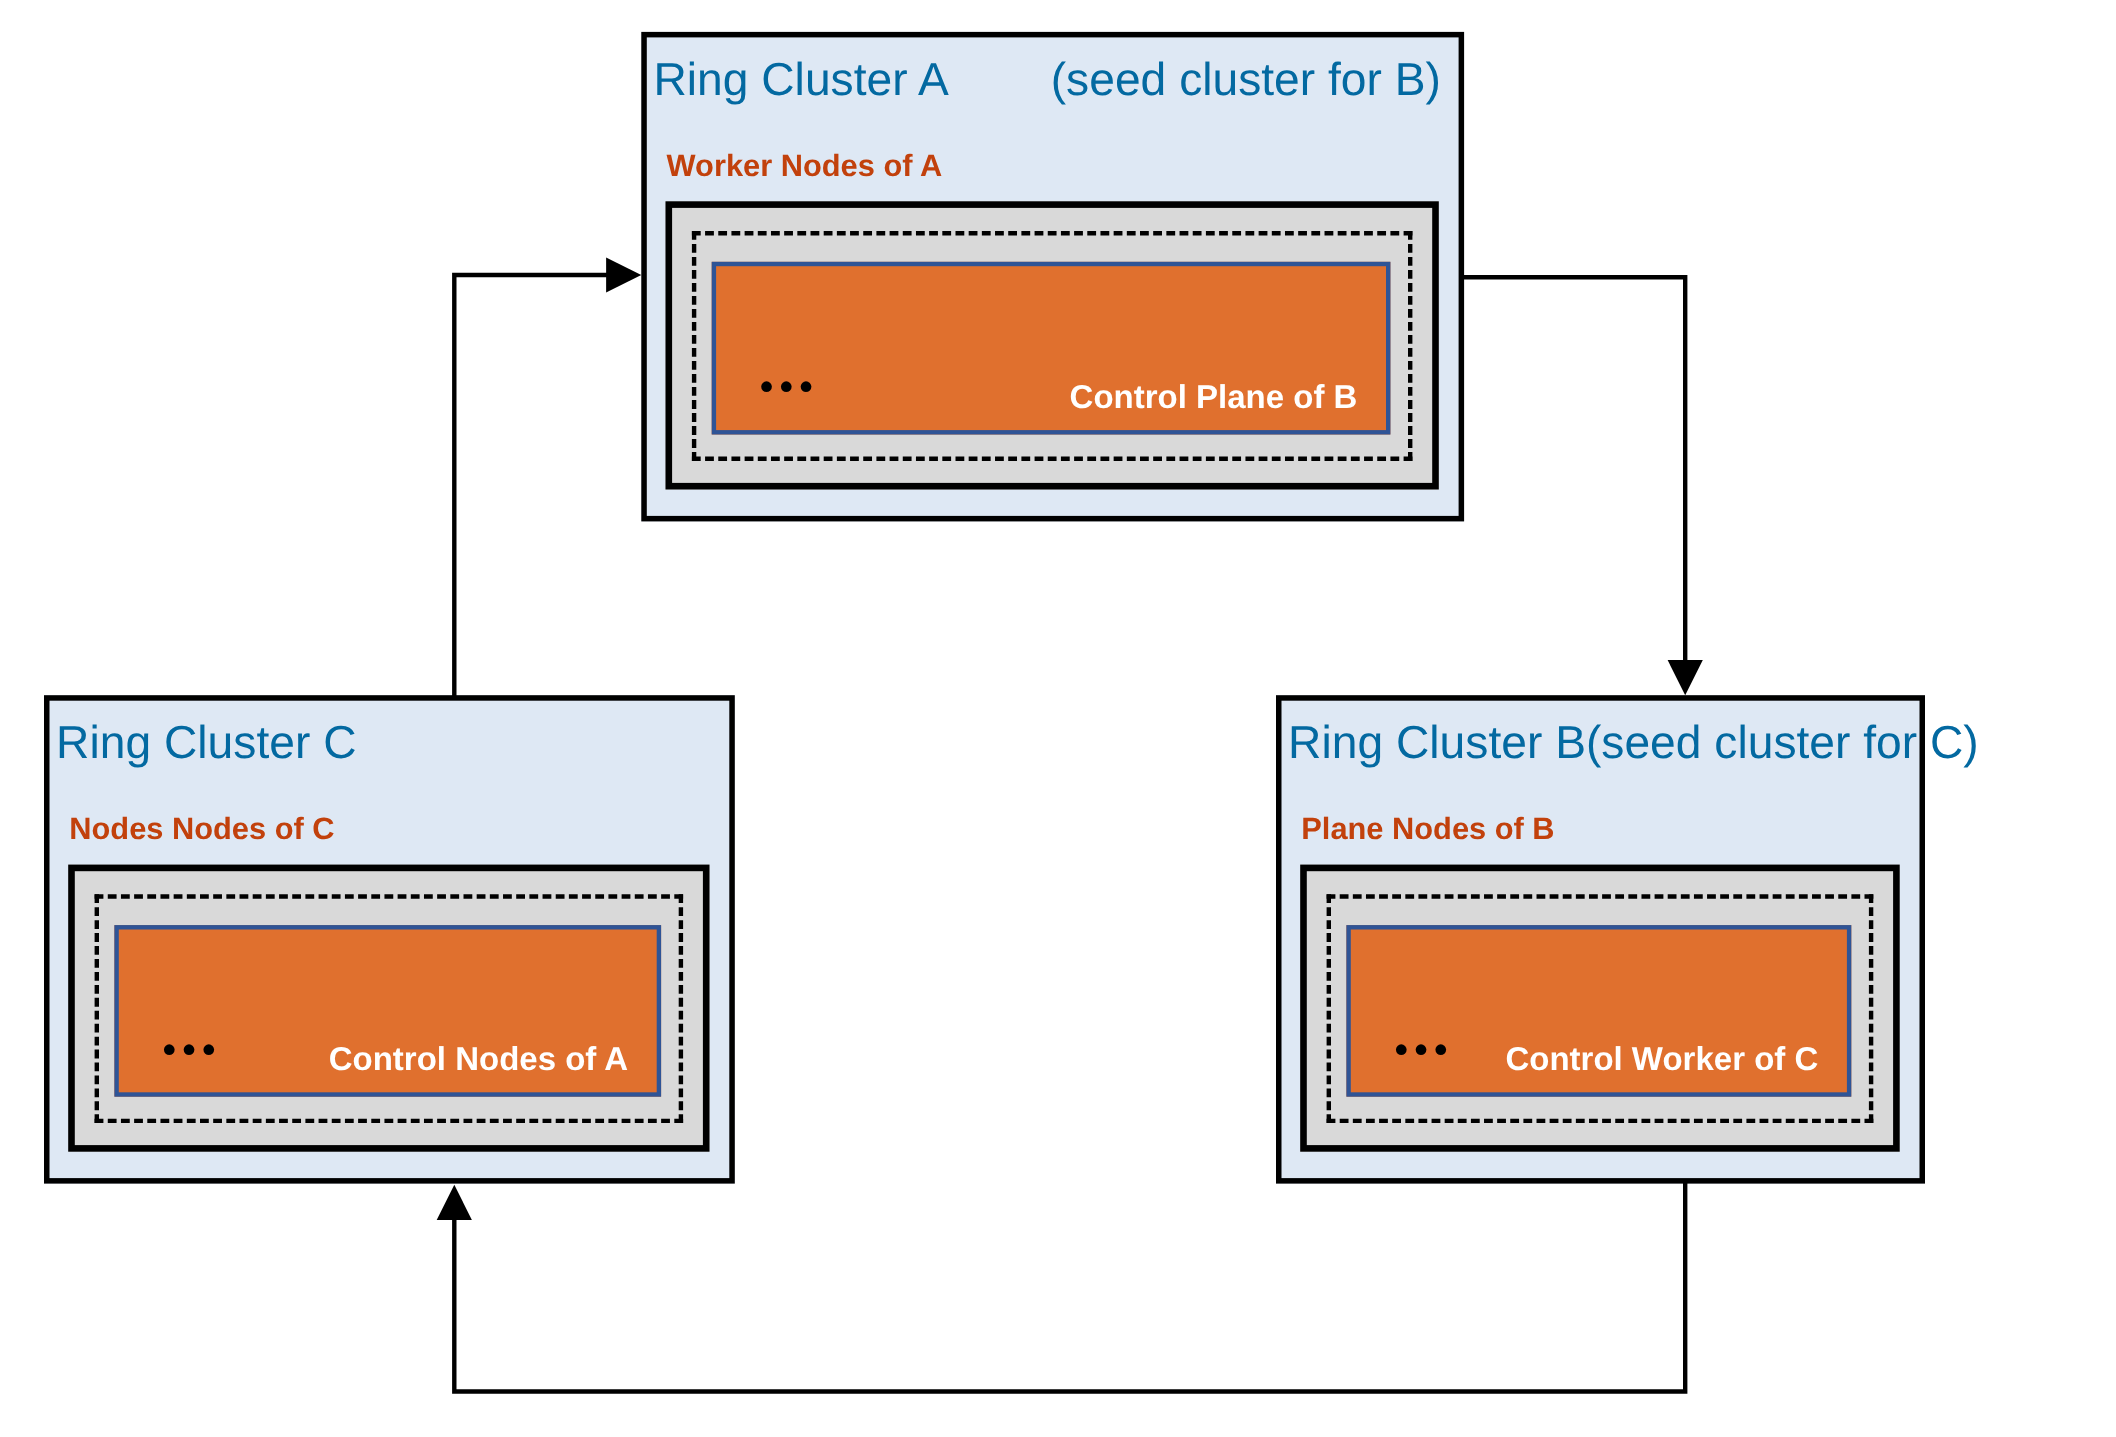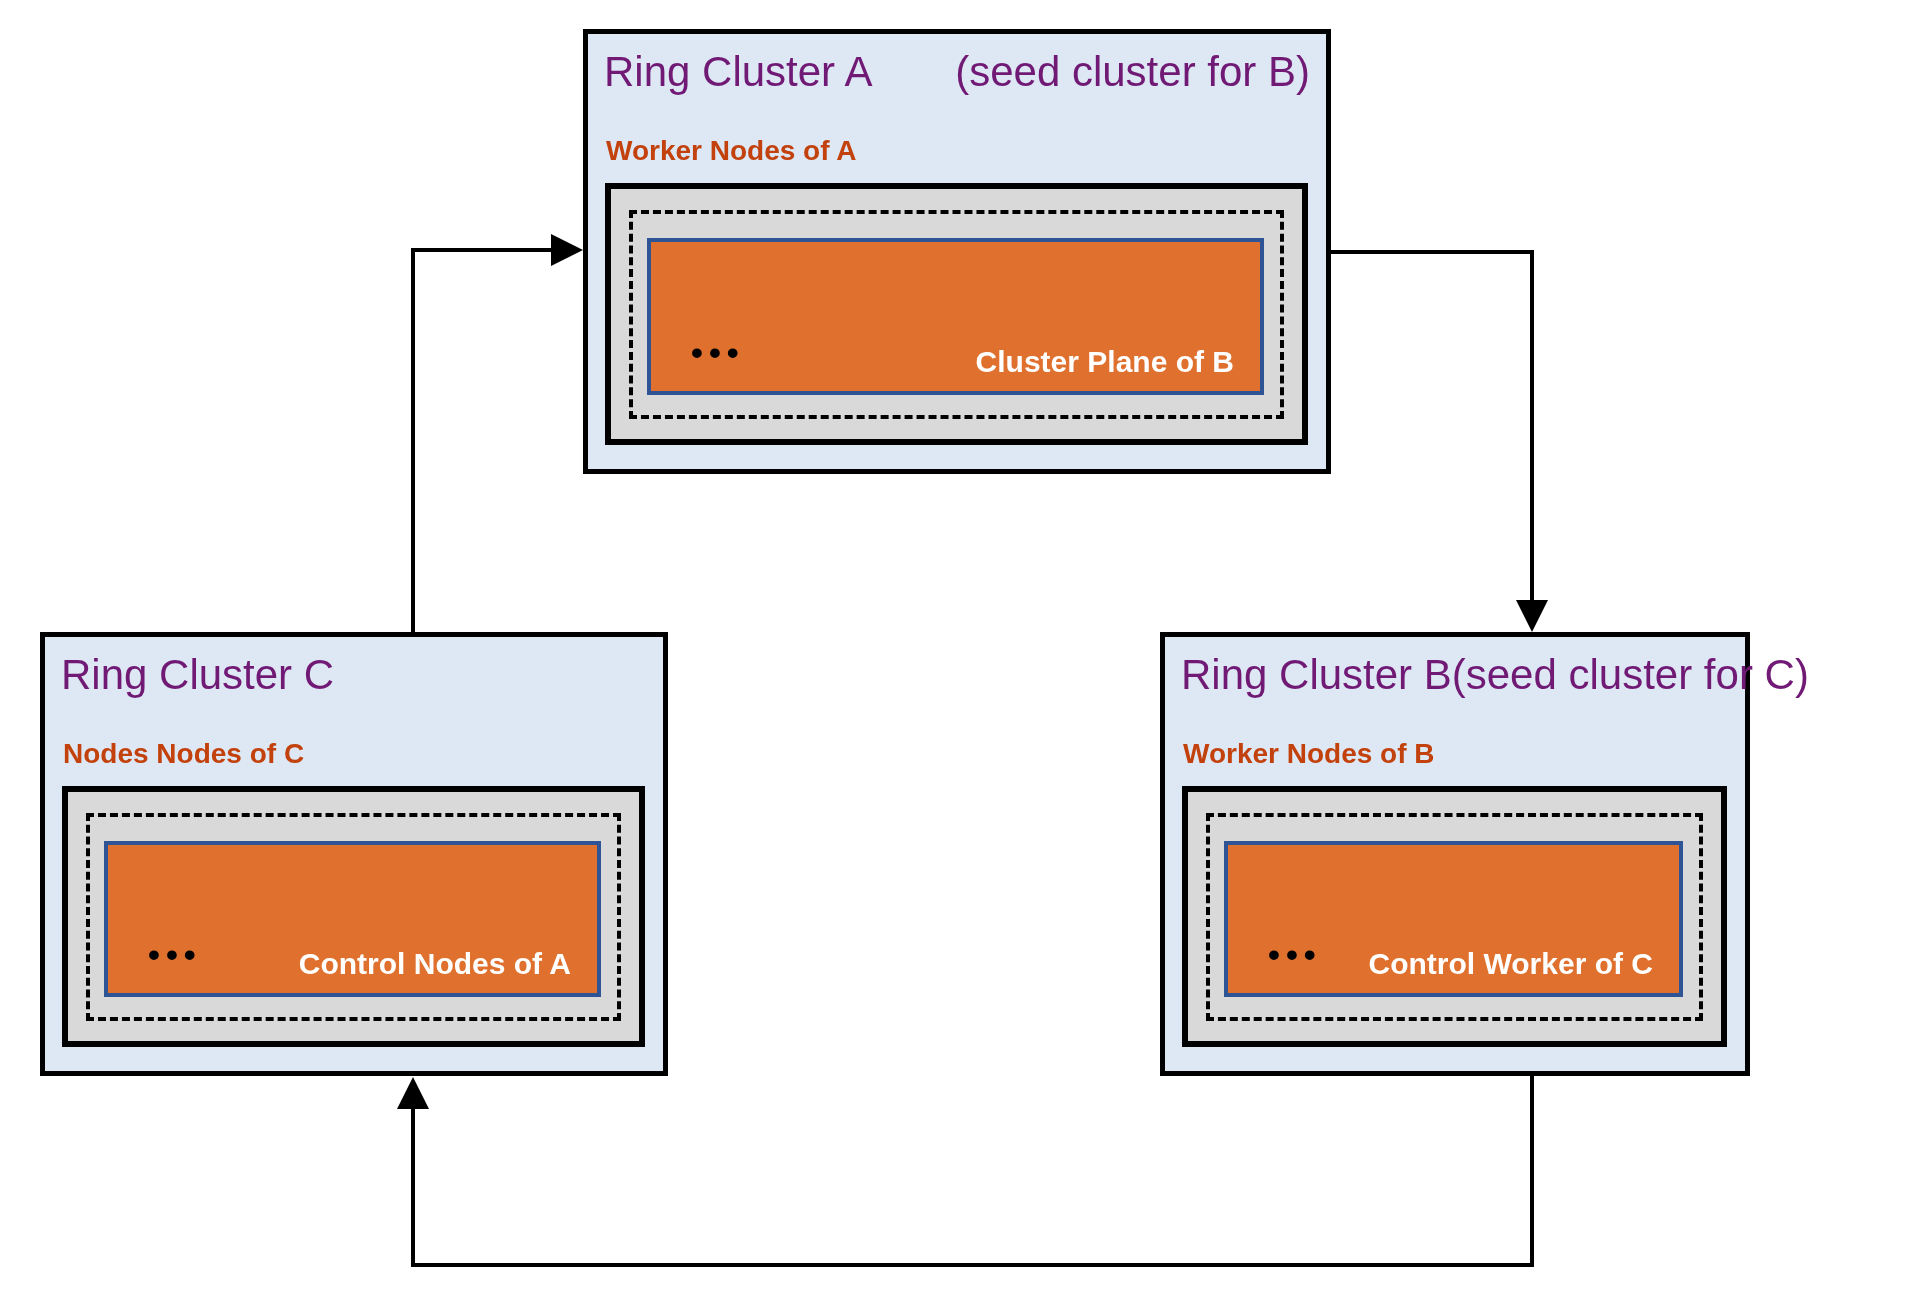--- a/index.html
+++ b/index.html
@@ -19,24 +19,24 @@
     display: flex;
     flex-direction: column;
   }
   #cluster-a { left: 583px; top: 29px;  width: 748px; height: 445px; }
   #cluster-c { left: 40px;  top: 632px; width: 628px; height: 444px; }
   #cluster-b { left: 1160px;top: 632px; width: 590px; height: 444px; }
 
   .title-row {
     display: flex;
     justify-content: space-between;
-    padding: 12px 16px 0 16px;
+    padding: 12px 16px 0 6px;
     font-size: 42px;
     line-height: 1.25;
-    color: #701a75;
+    color: #0369a1;
     white-space: nowrap;
   }
   .worker-label {
     margin-top: 36px;
     padding-left: 18px;
     font-size: 28px;
     font-weight: bold;
     color: #c2410c;
   }
   .node-pool {
@@ -95,21 +95,21 @@
   <div class="cluster" id="cluster-a">
     <div class="title-row">
       <span>Ring Cluster A</span>
       <span>(seed cluster for B)</span>
     </div>
     <div class="worker-label">Worker Nodes of A</div>
     <div class="node-pool">
       <div class="dashed-zone">
         <div class="control-plane">
           <span class="dots">•••</span>
-          <span class="cp-label">Cluster Plane of B</span>
+          <span class="cp-label">Control Plane of B</span>
         </div>
       </div>
     </div>
   </div>
 
   <div class="cluster" id="cluster-c">
     <div class="title-row">
       <span>Ring Cluster C</span>
     </div>
     <div class="worker-label">Nodes Nodes of C</div>
@@ -121,21 +121,21 @@
         </div>
       </div>
     </div>
   </div>
 
   <div class="cluster" id="cluster-b">
     <div class="title-row">
       <span>Ring Cluster B</span>
       <span>(seed cluster for C)</span>
     </div>
-    <div class="worker-label">Worker Nodes of B</div>
+    <div class="worker-label">Plane Nodes of B</div>
     <div class="node-pool">
       <div class="dashed-zone">
         <div class="control-plane">
           <span class="dots">•••</span>
           <span class="cp-label">Control Worker of C</span>
         </div>
       </div>
     </div>
   </div>
 

